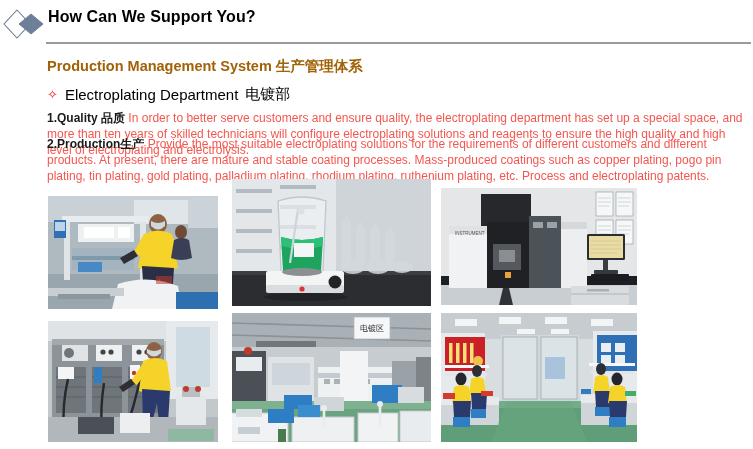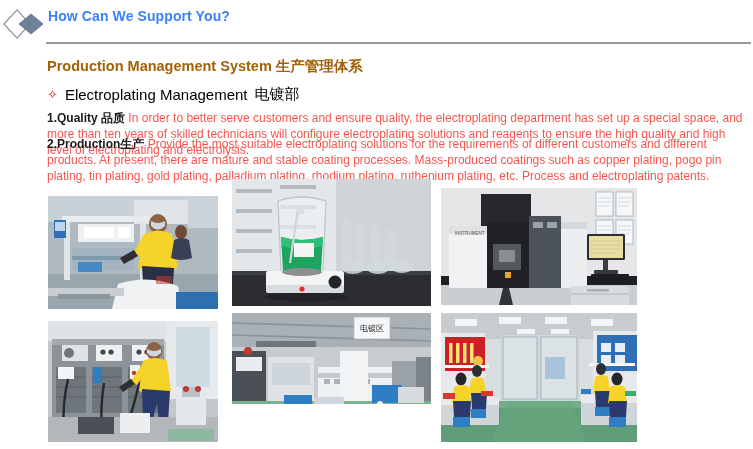--- a/index.html
+++ b/index.html
@@ -22,23 +22,23 @@
   .logo {
     position: absolute;
     left: 3px; top: 8px;
     width: 44px; height: 34px;
   }
   .logo svg { display: block; }
 
   .page-title {
     position: absolute;
     left: 48px; top: 8px;
-    font-size: 14px;
+    font-size: 16px;
     font-weight: bold;
-    color: #3b82f6;
+    color: #000000;
     letter-spacing: 0.1px;
     white-space: nowrap;
   }
 
   .header-rule {
     position: absolute;
     left: 46px; top: 42px;
     width: 705px; height: 2px;
     background: #9a9a9a;
   }
@@ -95,21 +95,21 @@
     background: #cfd4d8;
   }
   .photo .scene { position: absolute; inset: 0; }
   .photo .scene * { position: absolute; }
 
   
   #ph1 { left: 48px;  top: 196px; width: 170px; height: 113px; }
   #ph2 { left: 232px; top: 179px; width: 199px; height: 127px; }
   #ph3 { left: 441px; top: 188px; width: 196px; height: 117px; }
   #ph4 { left: 48px;  top: 321px; width: 170px; height: 121px; }
-  #ph5 { left: 232px; top: 313px; width: 199px; height: 91px; }
+  #ph5 { left: 232px; top: 313px; width: 199px; height: 129px; }
   #ph6 { left: 441px; top: 313px; width: 196px; height: 129px; }
 </style>
 </head>
 <body>
 
 <div id="slide">
 
   <div class="logo">
     <svg width="44" height="34" viewBox="0 0 44 34" aria-hidden="true">
       <polygon points="14,2 27,16 14,30 1,16" fill="#ffffff" stroke="#6f7d8c" stroke-width="1.1"></polygon>
@@ -120,21 +120,21 @@
   <div class="page-title">How Can We Support You?</div>
   <div class="header-rule"></div>
 
   <div class="section-title">
     <span>Production Management System</span>
     <span class="cn">生产管理体系</span>
   </div>
 
   <div class="sub-head">
     <span class="diamond-bullet">✧</span>
-    <span>Electroplating Management</span>
+    <span>Electroplating Department</span>
     <span>电镀部</span>
   </div>
 
   <div class="para p1">
     <span class="lead">1.Quality 品质</span><span> In order to better serve customers and ensure quality, the electroplating department has set up a special space, and more than ten years of skilled technicians will configure electroplating solutions and reagents to ensure the high quality and high level of electroplating and electrolysis.</span>
   </div>
 
   <div class="para p2">
     <span class="lead">2.Production生产</span><span> Provide the most suitable electroplating solutions for the requirements of different customers and different products. At present, there are mature and stable coating processes. Mass-produced coatings such as copper plating, pogo pin  plating, tin plating, gold plating, palladium plating, rhodium plating, ruthenium plating, etc. Process and electroplating patents.</span>
   </div>

